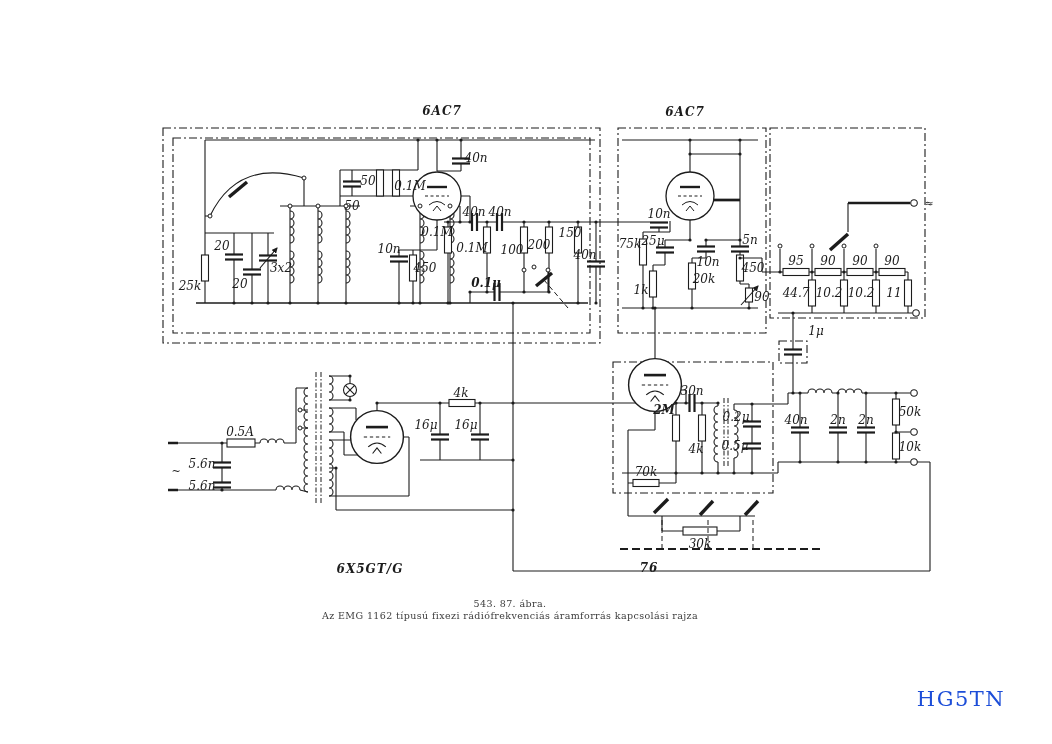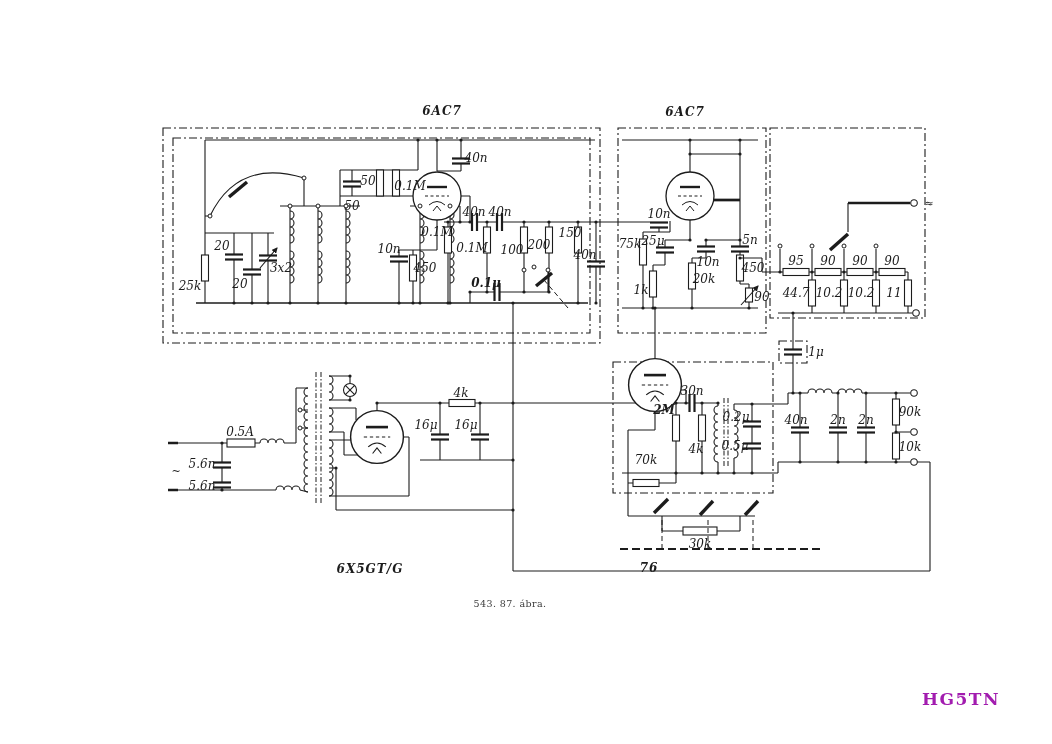--- a/index.html
+++ b/index.html
@@ -19,21 +19,21 @@
   .dot{fill:currentColor;stroke:none;}
   .lbl{position:absolute;transform:translate(-50%,-50%);white-space:nowrap;
        font-style:italic;color:var(--ink);line-height:1;}
   .lbl-comp{font-size:12px;}
   .lbl-tube{font-size:12px;font-weight:bold;letter-spacing:1px;}
   .lbl-sym{font-size:11px;}
   .caption{position:absolute;left:0;top:597px;width:100%;text-align:center;
            color:var(--faint);font-size:9.5px;letter-spacing:.4px;}
   .caption div{margin:1px 16px;}
   .watermark{position:absolute;left:961px;top:699px;transform:translate(-50%,-50%);
-             font-weight:bold;font-size:17px;letter-spacing:1.5px;color:#a21caf;}
+             font-weight:normal;font-size:21px;letter-spacing:1.5px;color:#1d4ed8;}
 </style>
 </head>
 <body>
 
 <div class="page">
 
   <svg width="1052" height="744" viewBox="0 0 1052 744">
     <defs>
       <marker id="ah" viewBox="0 0 6 6" refX="5" refY="3" markerWidth="5.5" markerHeight="5.5" orient="auto">
         <path d="M0,0 L6,3 L0,6 z" fill="currentColor"></path>
@@ -402,41 +402,42 @@
       <span class="lbl lbl-comp" style="left: 753px; top: 268px;">450</span>
       <span class="lbl lbl-comp" style="left: 762px; top: 297px;">90</span>
       <span class="lbl lbl-comp" style="left: 796px; top: 261px;">95</span>
       <span class="lbl lbl-comp" style="left: 828px; top: 261px;">90</span>
       <span class="lbl lbl-comp" style="left: 860px; top: 261px;">90</span>
       <span class="lbl lbl-comp" style="left: 892px; top: 261px;">90</span>
       <span class="lbl lbl-comp" style="left: 796px; top: 293px;">44.7</span>
       <span class="lbl lbl-comp" style="left: 829px; top: 293px;">10.2</span>
       <span class="lbl lbl-comp" style="left: 861px; top: 293px;">10.2</span>
       <span class="lbl lbl-comp" style="left: 894px; top: 293px;">11</span>
-      <span class="lbl lbl-comp" style="left: 816px; top: 352px;">1μ</span>
+      <span class="lbl lbl-comp" style="left: 816px; top: 331px;">1μ</span>
       <span class="lbl lbl-comp" style="left: 692px; top: 391px;">30n</span>
       <span class="lbl lbl-comp" style="left: 664px; top: 410px; font-weight: bold;">2M</span>
       <span class="lbl lbl-comp" style="left: 696px; top: 449px;">4k</span>
       <span class="lbl lbl-comp" style="left: 736px; top: 417px;">0.2μ</span>
       <span class="lbl lbl-comp" style="left: 735px; top: 446px; text-align: center;">0.5μ</span>
-      <span class="lbl lbl-comp" style="left: 646px; top: 460px;">70k</span>
+      <span class="lbl lbl-comp" style="left: 646px; top: 472px;">70k</span>
       <span class="lbl lbl-comp" style="left: 700px; top: 544px;">30k</span>
       <span class="lbl lbl-comp" style="left: 796px; top: 420px;">40n</span>
       <span class="lbl lbl-comp" style="left: 838px; top: 420px;">2n</span>
       <span class="lbl lbl-comp" style="left: 866px; top: 420px;">2n</span>
-      <span class="lbl lbl-comp" style="left: 910px; top: 412px;">90k</span>
+      <span class="lbl lbl-comp" style="left: 910px; top: 412px;">50k</span>
       <span class="lbl lbl-comp" style="left: 910px; top: 447px;">10k</span>
       <span class="lbl lbl-comp" style="left: 461px; top: 393px;">4k</span>
       <span class="lbl lbl-comp" style="left: 426px; top: 425px;">16μ</span>
       <span class="lbl lbl-comp" style="left: 466px; top: 425px;">16μ</span>
       <span class="lbl lbl-comp" style="left: 240px; top: 432px;">0.5A</span>
       <span class="lbl lbl-comp" style="left: 202px; top: 464px;">5.6n</span>
       <span class="lbl lbl-comp" style="left: 202px; top: 486px;">5.6n</span>
       <span class="lbl lbl-sym" style="left: 176px; top: 471px;">~</span>
       <span class="lbl lbl-sym" style="left: 929px; top: 203px;">≈</span>
     </div>
 
   <div class="caption">
     <div>543. 87. ábra.</div>
+    <div>Az EMG 1162 típusú fixezi rádiófrekvenciás áramforrás kapcsolási rajza</div>
   </div>
 
   <div class="watermark">HG5TN</div>
 </div>
 
 </body></html>

